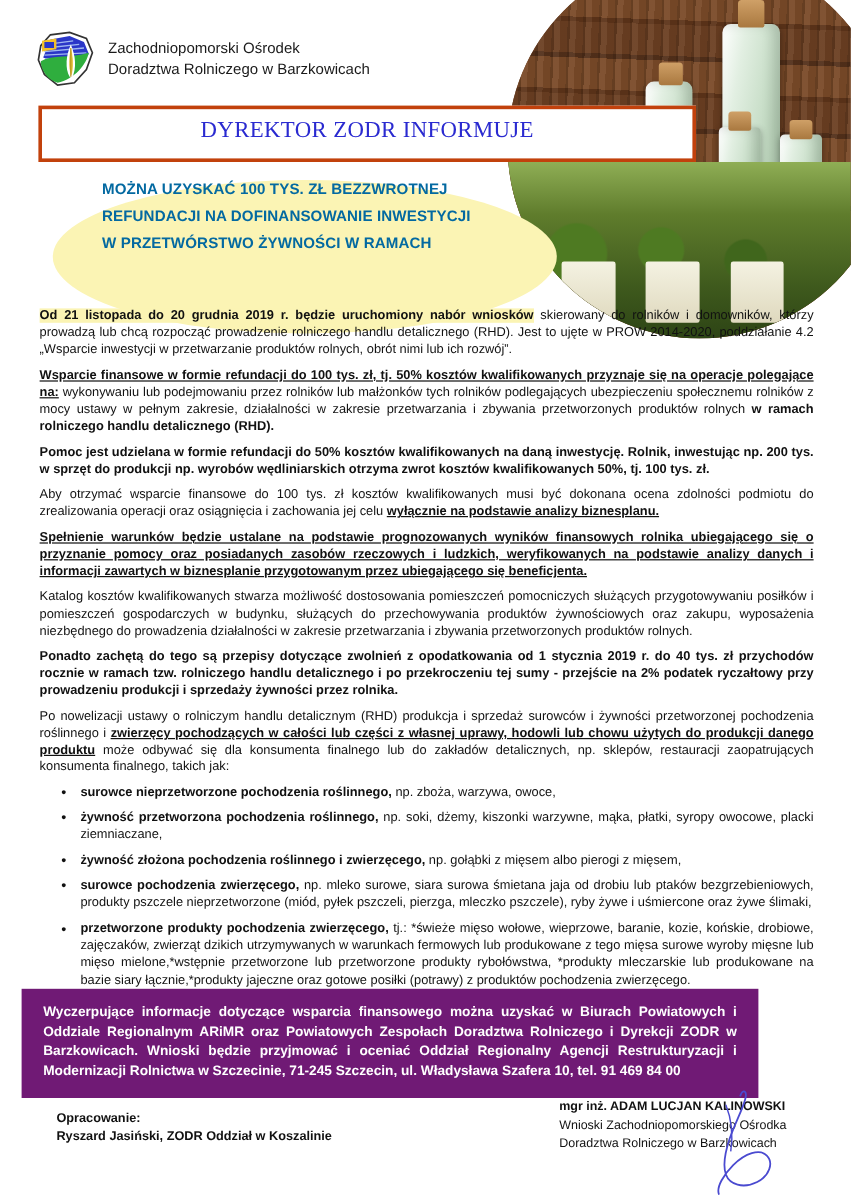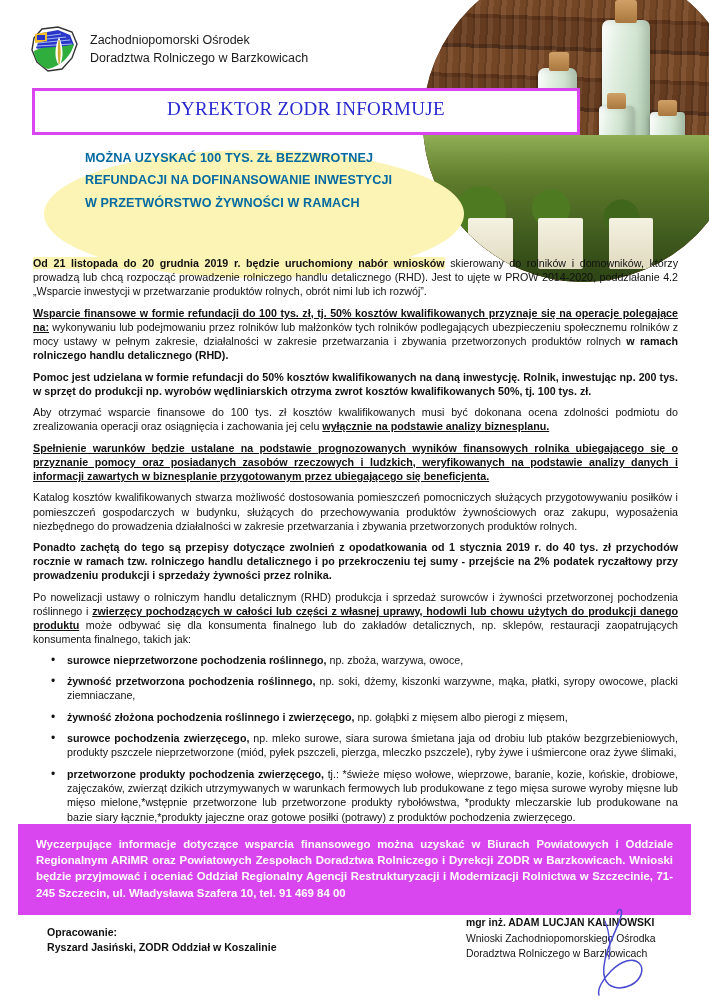--- a/index.html
+++ b/index.html
@@ -105,21 +105,21 @@
   }
 
   
   .title-box {
     position: absolute;
     left: 32px;
     top: 88px;
     width: 548px;
     box-sizing: border-box;
     background: #ffffff;
-    border: 3px solid #d946ef;
+    border: 3px solid #c2410c;
     padding: 7px 10px 9px 10px;
     text-align: center;
     z-index: 5;
   }
   .title-line1 {
     font-family: "Liberation Serif", serif;
     color: #2a2ad0;
     font-size: 19px;
     letter-spacing: .3px;
     margin-bottom: 3px;
@@ -191,23 +191,23 @@
     top: -1px;
     font-size: 12px;
     color: #111;
   }
 
   
   .green-box {
     position: absolute;
     left: 18px;
     top: 824px;
-    width: 673px;
+    width: 614px;
     box-sizing: border-box;
-    background: #d946ef;
+    background: #701a75;
     color: #ffffff;
     padding: 12px 18px 14px 18px;
     font-size: 11.4px;
     font-weight: bold;
     line-height: 1.42;
     text-align: justify;
     z-index: 6;
   }
 
   

